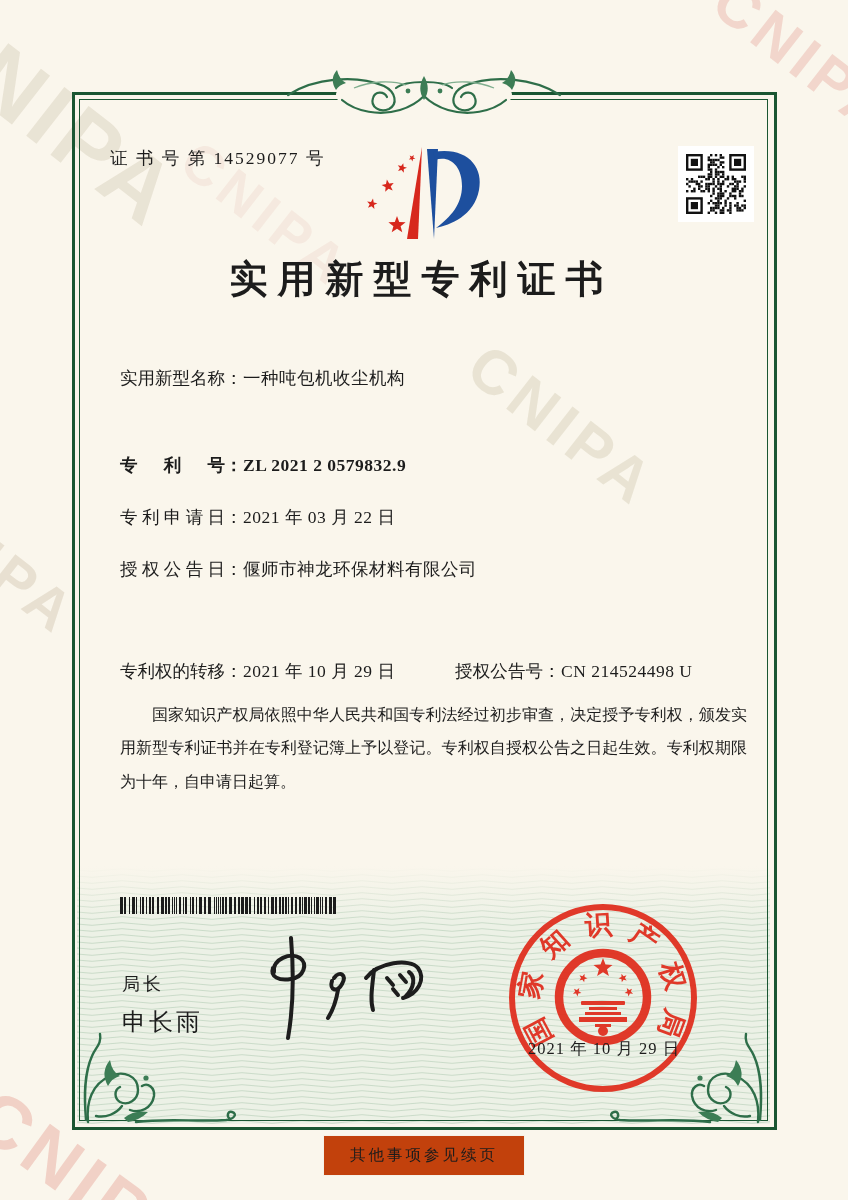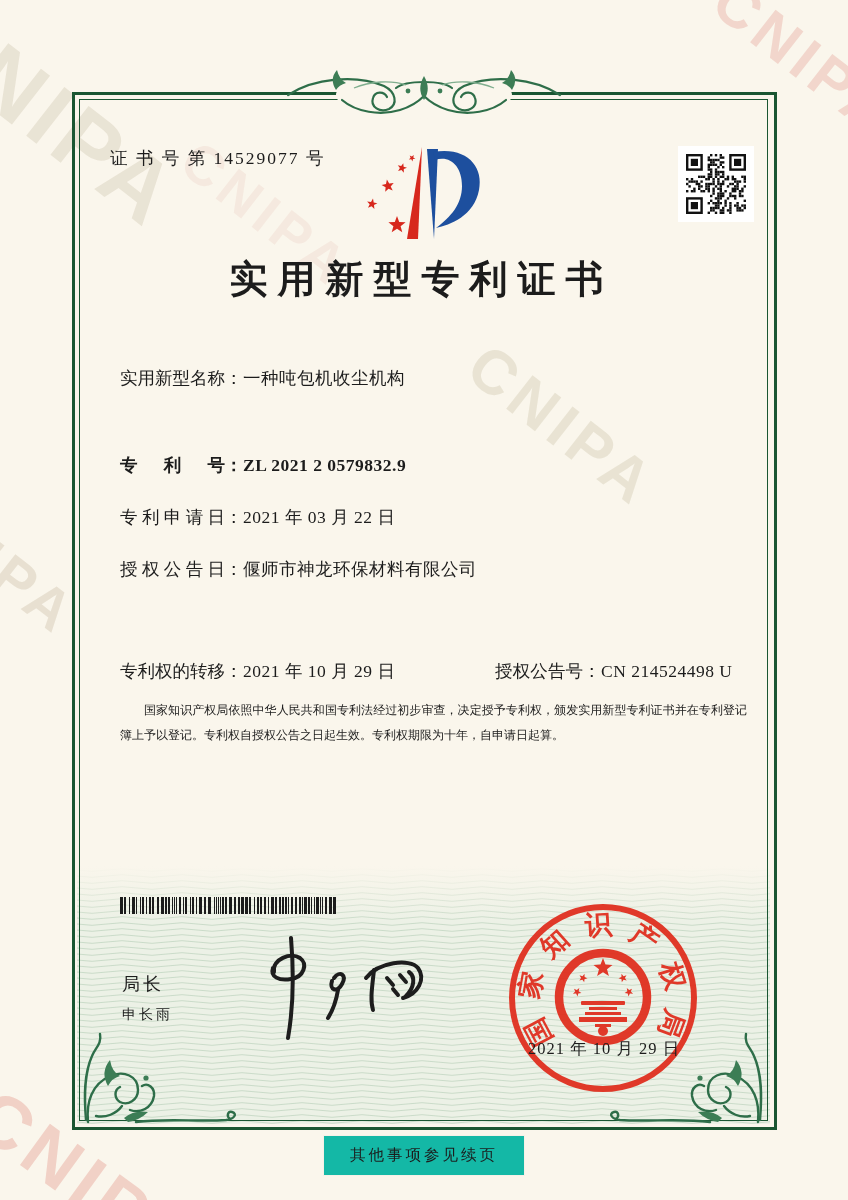--- a/index.html
+++ b/index.html
@@ -28,38 +28,38 @@
      letter-spacing:10px;z-index:4;}
   .qrbox{left:678px;top:146px;width:76px;height:76px;background:#fff;z-index:4;}
   .qrbox svg{position:absolute;left:8px;top:8px;}
   .logo{left:344px;top:134px;z-index:4;}
   
   .frow{position:absolute;left:120px;font-size:17.5px;z-index:4;white-space:nowrap;}
   .flabel{display:inline-block;width:105px;text-align:justify;text-align-last:justify;vertical-align:bottom;}
   .fcolon{display:inline-block;width:18px;}
   .fvalue{letter-spacing:0.5px;}
   .fright{position:absolute;left:335px;top:0;}
-  .fright .flabel{width:88px;margin-left:40px;}
-  
-  .bodytext{left:120px;top:698px;width:627px;font-size:12px;line-height:2.08;
+  .fright .flabel{width:88px;}
+  
+  .bodytext{left:120px;top:698px;width:627px;font-size:16px;line-height:2.08;
      text-align:justify;z-index:4;}
   .bodytext p{margin:0;text-indent:2em;}
   
   .barcode{left:120px;top:897px;width:218px;height:17px;z-index:4;}
   
   .sig-title{left:122px;top:972px;font-size:18px;letter-spacing:3px;z-index:4;}
-  .sig-name{left:122px;top:1006px;font-size:14px;letter-spacing:3px;z-index:4;}
+  .sig-name{left:122px;top:1006px;font-size:24px;letter-spacing:3px;z-index:4;}
   .sig-script{left:246px;top:932px;z-index:4;}
   
   .seal{left:505px;top:900px;z-index:4;opacity:0.92;}
   .seal-date{left:528px;top:1038px;font-size:16.5px;letter-spacing:1px;color:#1d1d1d;z-index:5;}
   
   .pageinfo{left:72px;top:1094px;width:699px;text-align:center;font-size:15px;
      letter-spacing:2px;z-index:4;}
-  .notebox{left:50%;top:1136px;transform:translateX(-50%);background:#14b8a6;
+  .notebox{left:50%;top:1136px;transform:translateX(-50%);background:#c2410c;
      padding:9px 26px;font-size:15.5px;letter-spacing:3px;z-index:4;box-shadow:0 0 0 1px rgba(0,0,0,0.02);}
   .ornament{z-index:4;}
 </style>
 </head>
 <body>
 
 <div class="page">
 
   <div class="wm wm1">CNIPA</div>
   <div class="wm wm2">CNIPA</div>

